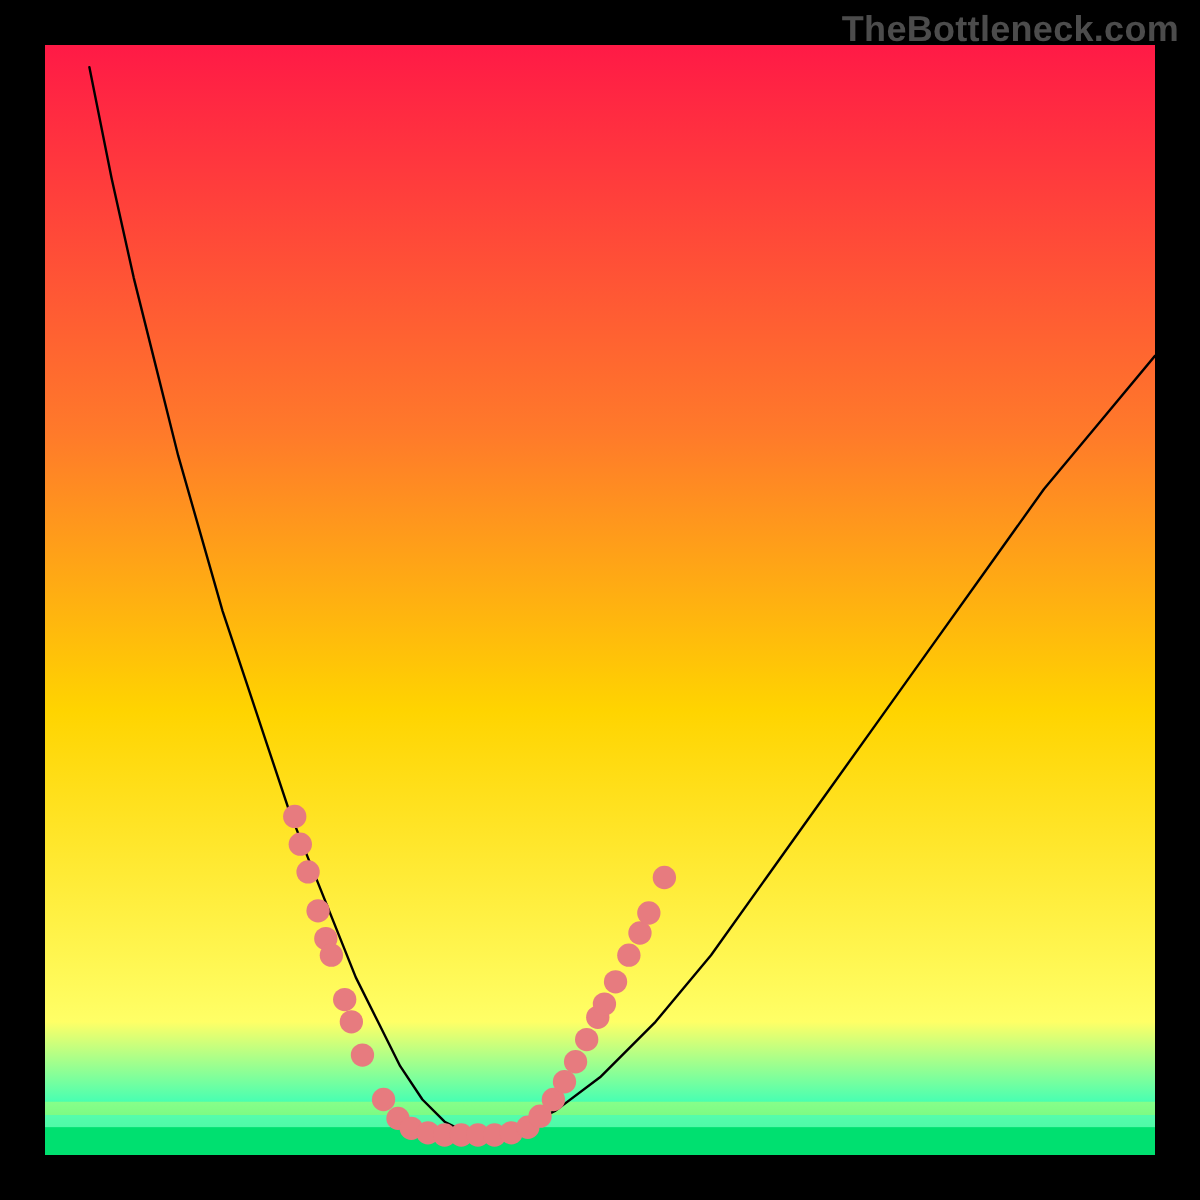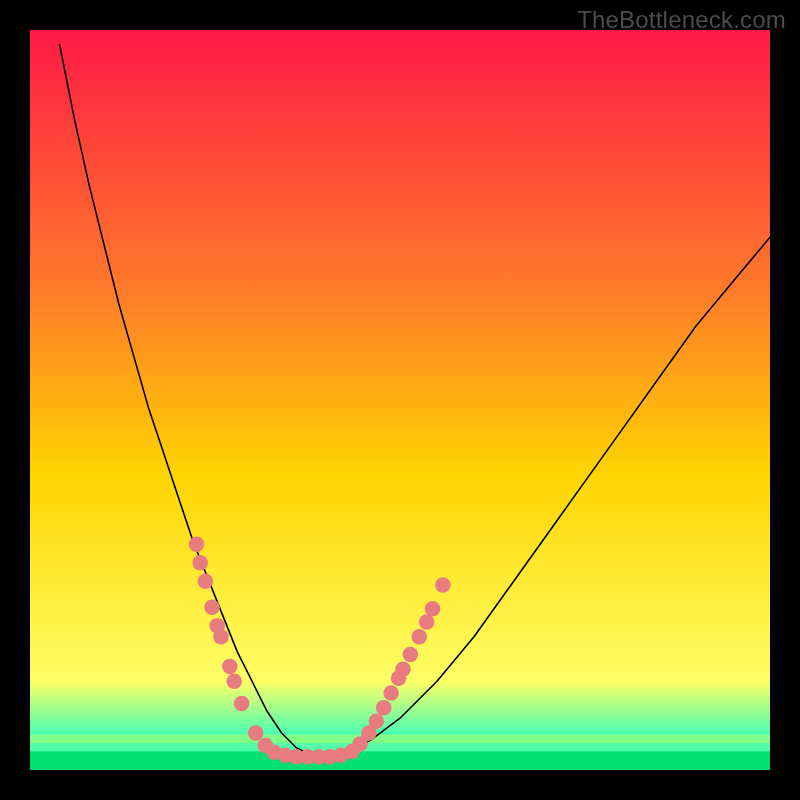--- a/index.html
+++ b/index.html
@@ -1,18 +1,18 @@
 <!DOCTYPE html>
 <html><head>
 <meta charset="utf-8">
 <style>
   html,body{margin:0;padding:0;width:800px;height:800px;background:#000;overflow:hidden;font-family:Arial,Helvetica,sans-serif}
   .frame{position:absolute;top:0;left:0;width:800px;height:800px;background:#000}
   .plot{position:absolute;top:30px;left:30px;width:740px;height:740px;overflow:hidden}
-  .watermark{position:absolute;top:6px;right:14px;color:#4c4c4c;font-size:24px;font-weight:400;letter-spacing:.2px}
+  .watermark{position:absolute;top:6px;right:14px;color:#4c4c4c;font-size:24px;font-weight:700;letter-spacing:.2px}
   svg{display:block}
 </style>
 </head>
 <body>
 
 <div class="frame">
   <div class="watermark">TheBottleneck.com</div>
   <div class="plot">
     <svg viewBox="0 0 100 100" preserveAspectRatio="none" width="740" height="740">
       <defs>

